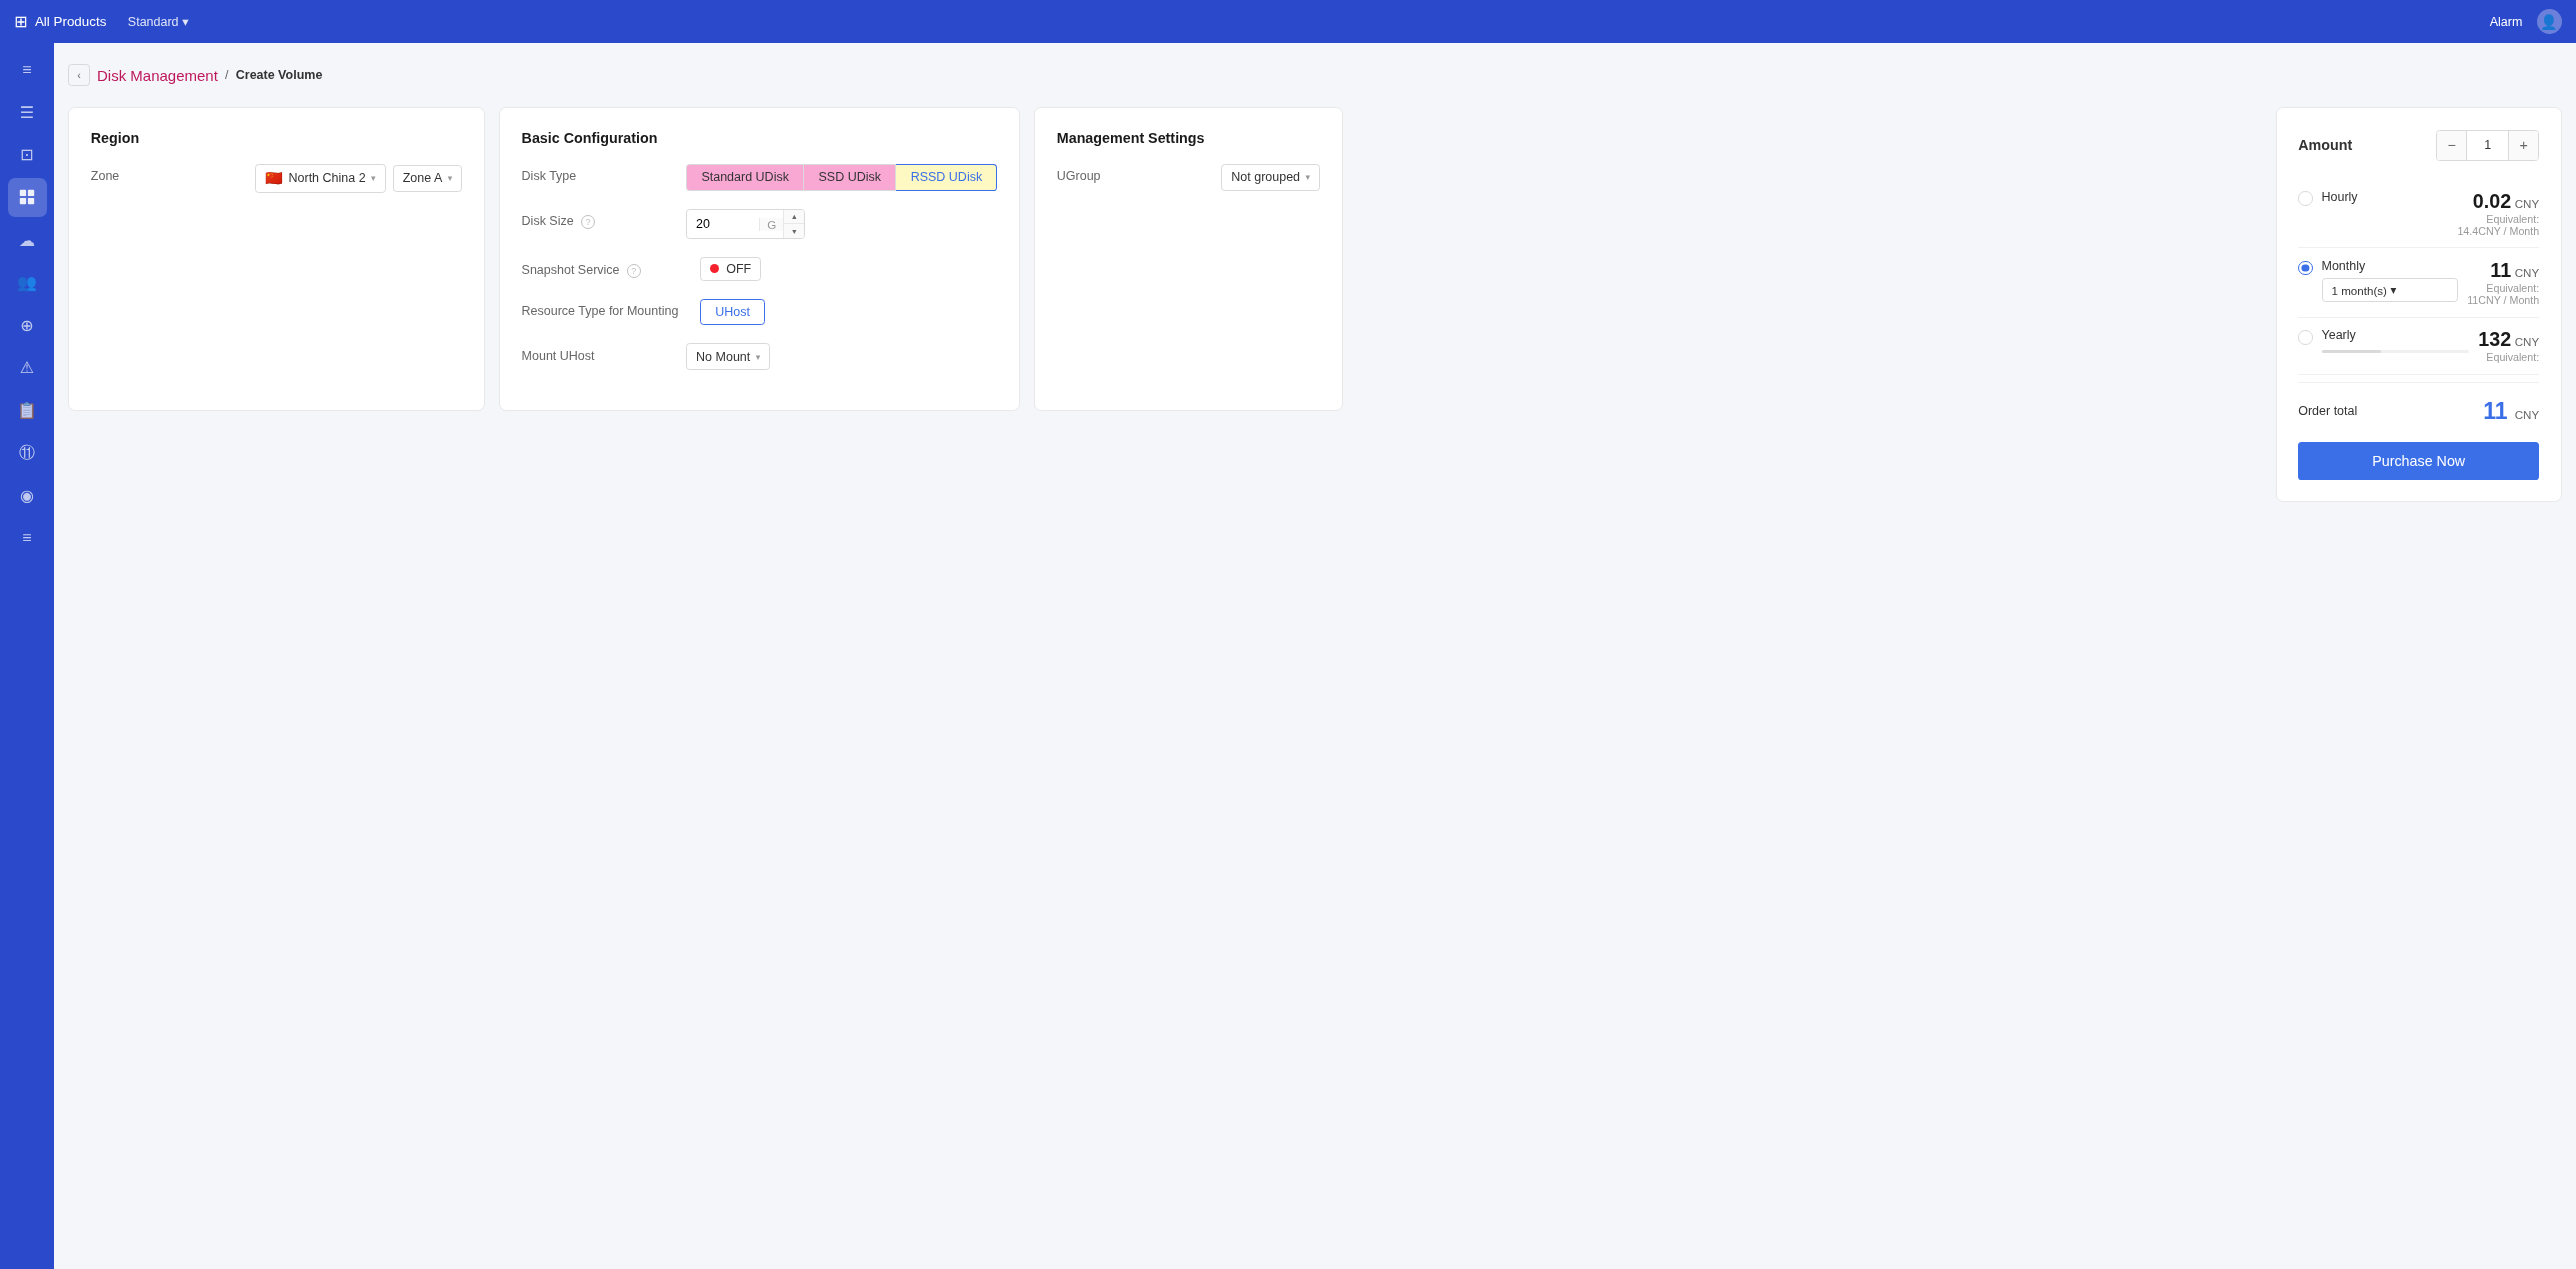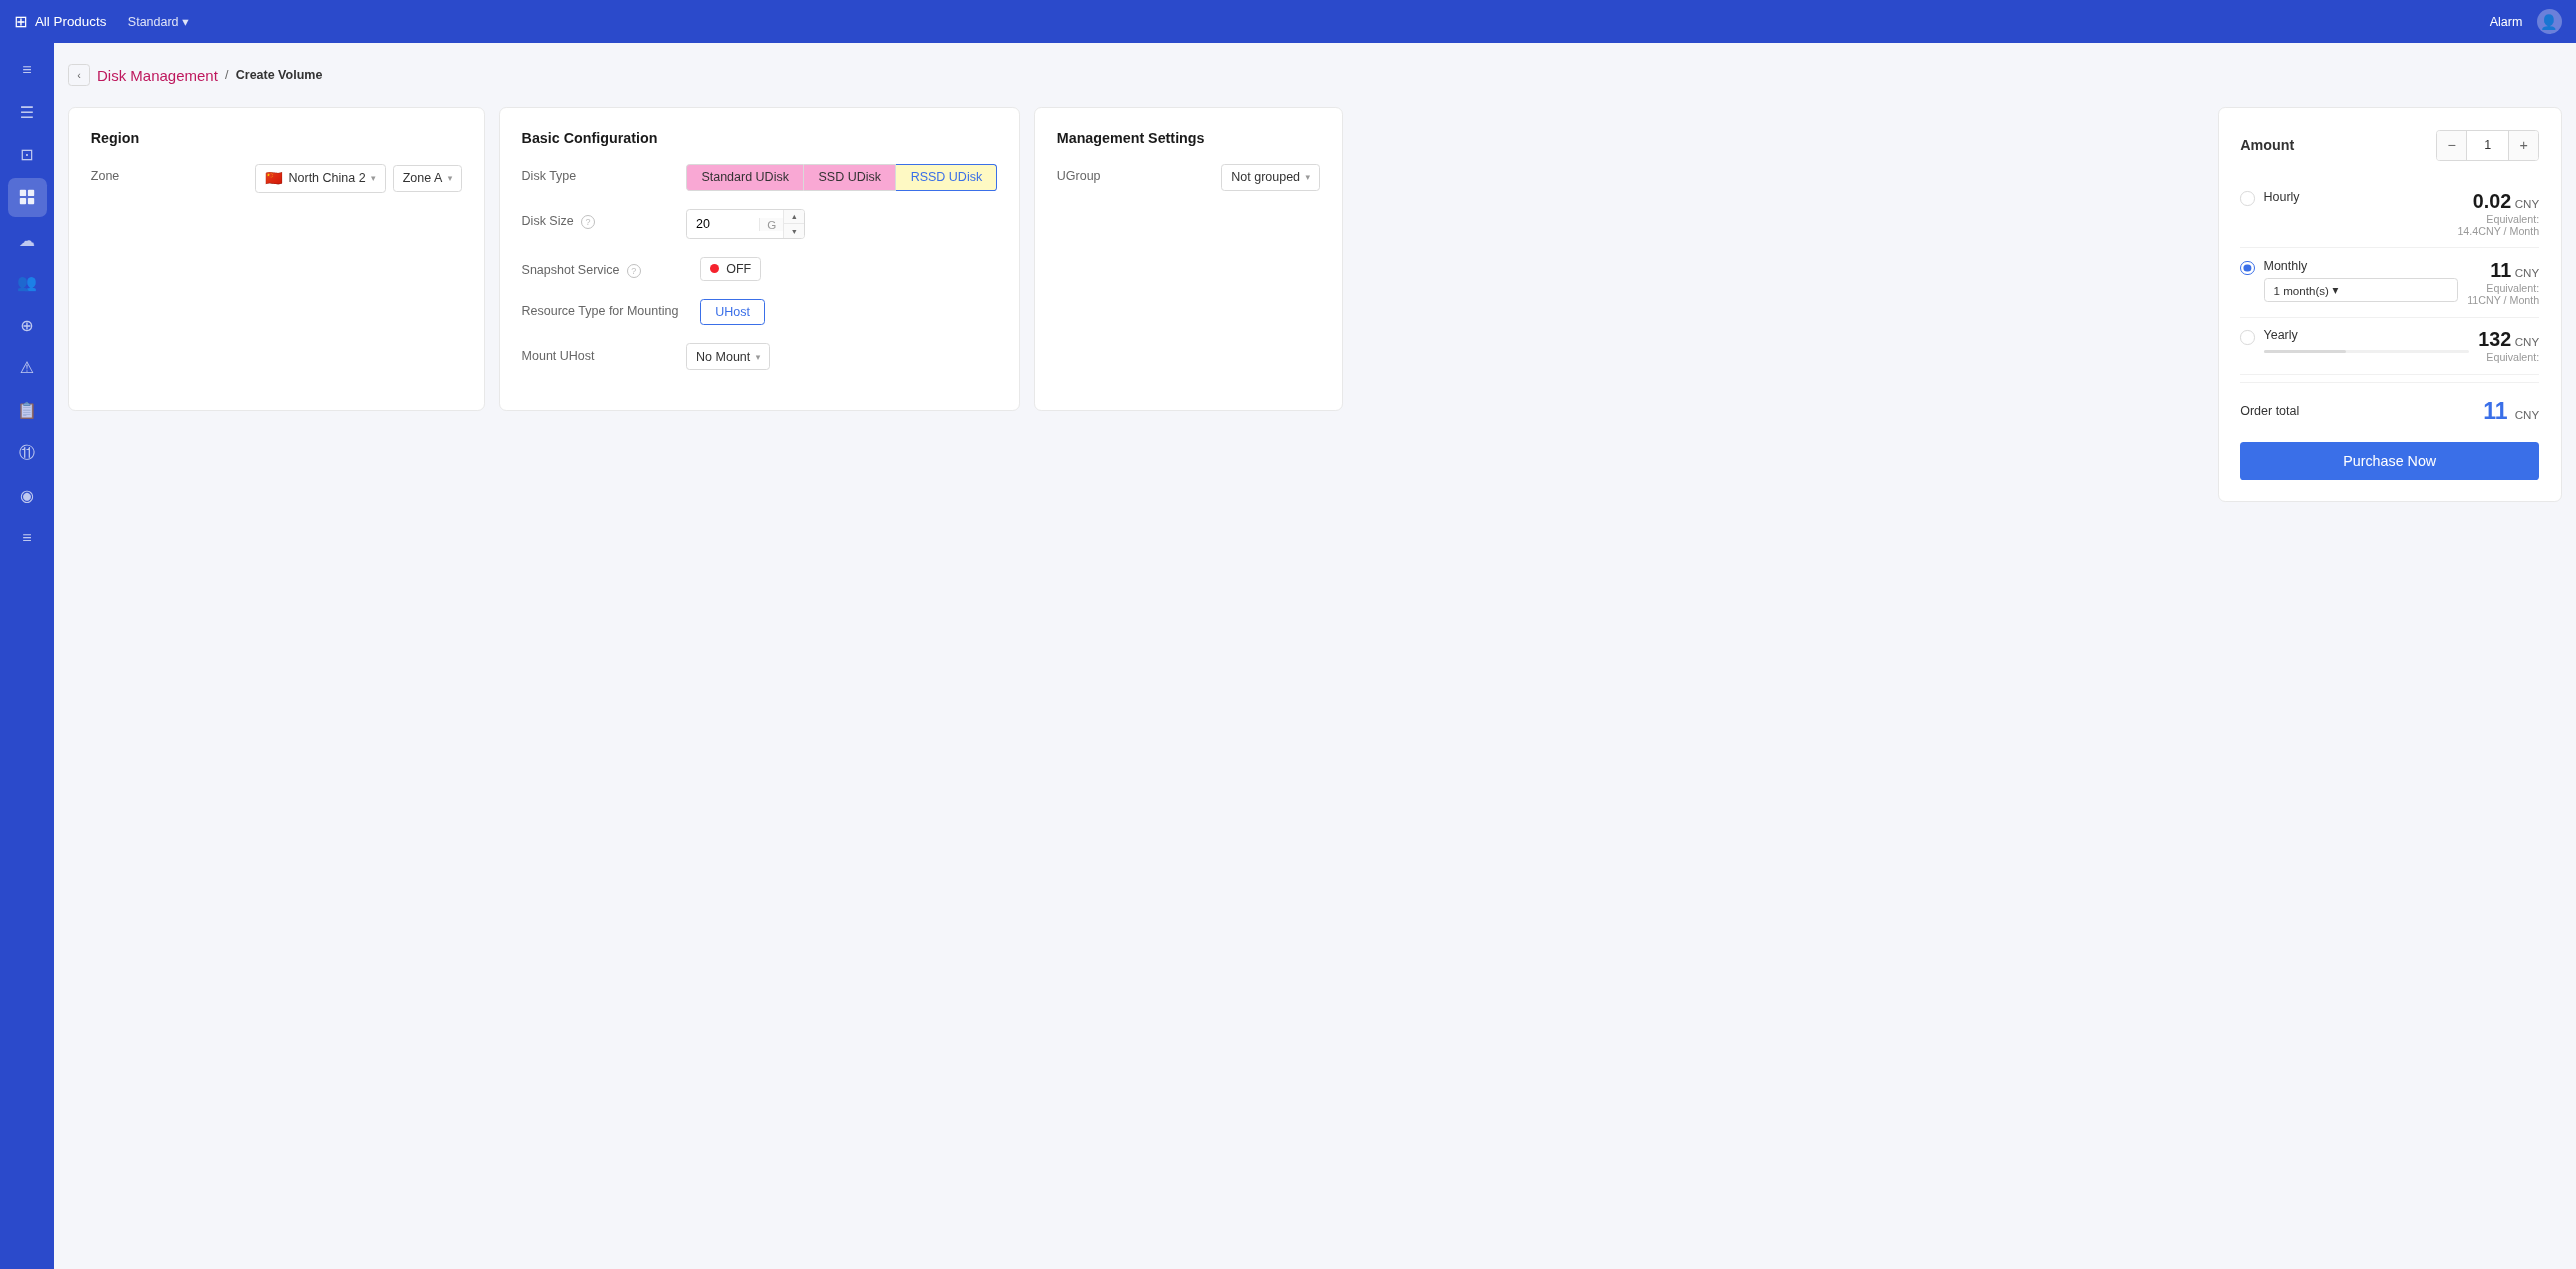--- a/index.html
+++ b/index.html
@@ -331,21 +331,21 @@
       padding: 5.4px 9px;
       border: 0.9px solid #3a6fe8;
       border-radius: 3.6px;
       font-size: 12.5px;
       outline: none;
       width: 179px;
     }
 
     
     .right-panel {
-      width: 344px;
+      width: 286px;
       background: white;
       border-radius: 7.2px;
       border: 0.9px solid #e8e8e8;
       padding: 21.5px;
       flex-shrink: 0;
     }
 
     
     .amount-row {
       display: flex;

